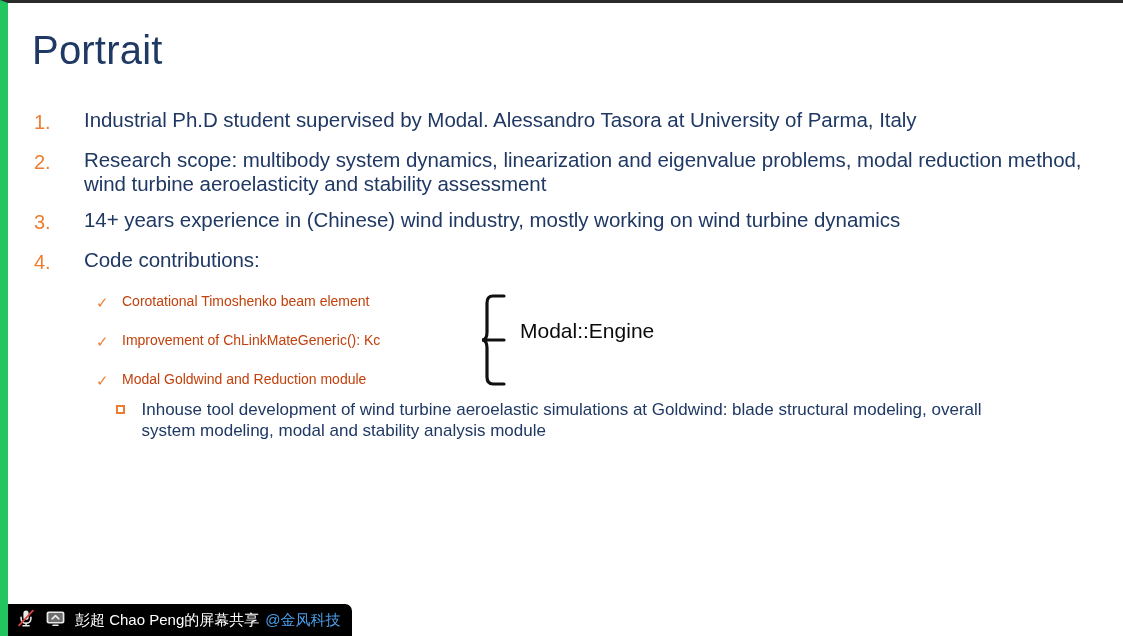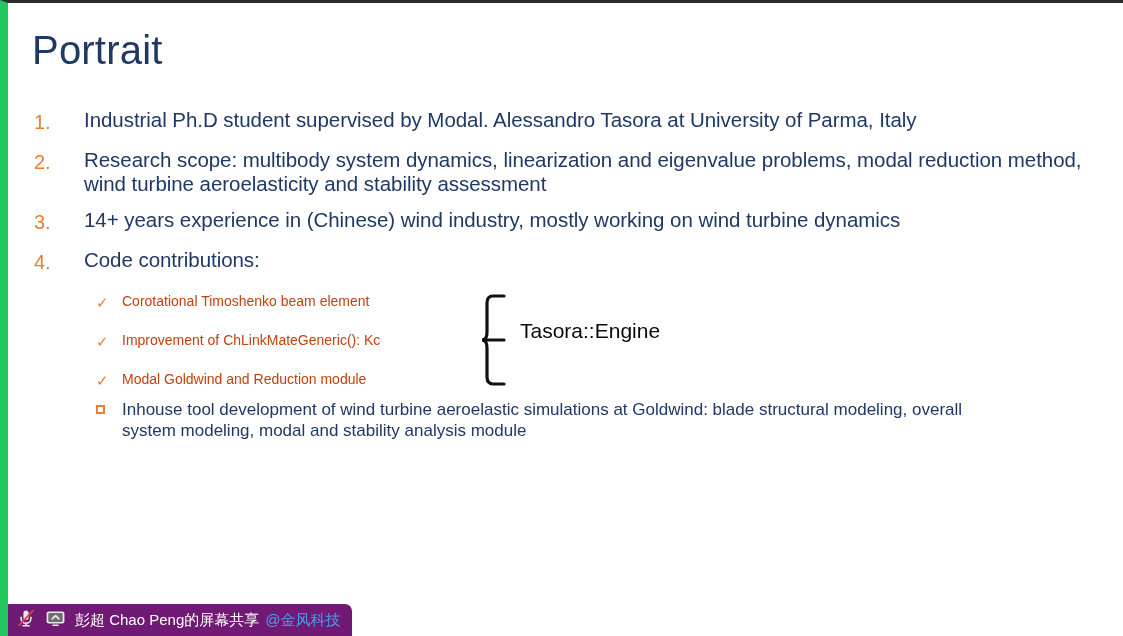--- a/index.html
+++ b/index.html
@@ -94,20 +94,21 @@
   
   .sq-list {
     position: absolute;
     left: 88px;
     top: 396px;
     width: 960px;
   }
   .sq-item {
     display: flex;
     align-items: flex-start;
+    justify-content: center;
   }
   .sq-marker {
     flex: 0 0 26px;
     padding-top: 6px;
   }
   .sq-glyph {
     display: block;
     width: 9px;
     height: 9px;
     border: 2.5px solid #ed7d31;
@@ -139,21 +140,21 @@
     white-space: nowrap;
   }
 
   
   #share-bar {
     position: absolute;
     left: 0;
     bottom: 0;
     height: 32px;
     padding: 0 12px 0 8px;
-    background: #701a75;
+    background: #000000;
     border-top-right-radius: 7px;
     display: flex;
     align-items: center;
     gap: 9px;
   }
   #share-bar .bar-text {
     font-size: 15px;
     color: #ffffff;
     line-height: 32px;
     white-space: nowrap;
@@ -216,21 +217,21 @@
       <div class="sub-text">Modal Goldwind and Reduction module</div>
     </div>
 
   </div>
 
   <div id="brace-group">
     <svg id="brace-svg" width="60" height="92" viewBox="0 0 60 92">
       <path d="M 22 2 L 11 2 Q 5 2 5 9 L 5 38 Q 5 45 1 46 Q 5 47 5 54 L 5 83 Q 5 90 11 90 L 22 90" fill="none" stroke="#111111" stroke-width="3.2" stroke-linecap="round" stroke-linejoin="round"></path>
       <path d="M 1 46 L 22 46" fill="none" stroke="#111111" stroke-width="3.2" stroke-linecap="round"></path>
     </svg>
-    <div id="chrono-label">Tasora::Engine</div>
+    <div id="chrono-label">Modal::Engine</div>
   </div>
 
   <div class="sq-list">
     <div class="sq-item">
       <div class="sq-marker">
         <span class="sq-glyph"></span>
       </div>
       <div class="sq-text">Inhouse tool development of wind turbine aeroelastic simulations at Goldwind: blade structural modeling, overall system modeling, modal and stability analysis module</div>
     </div>
   </div>

